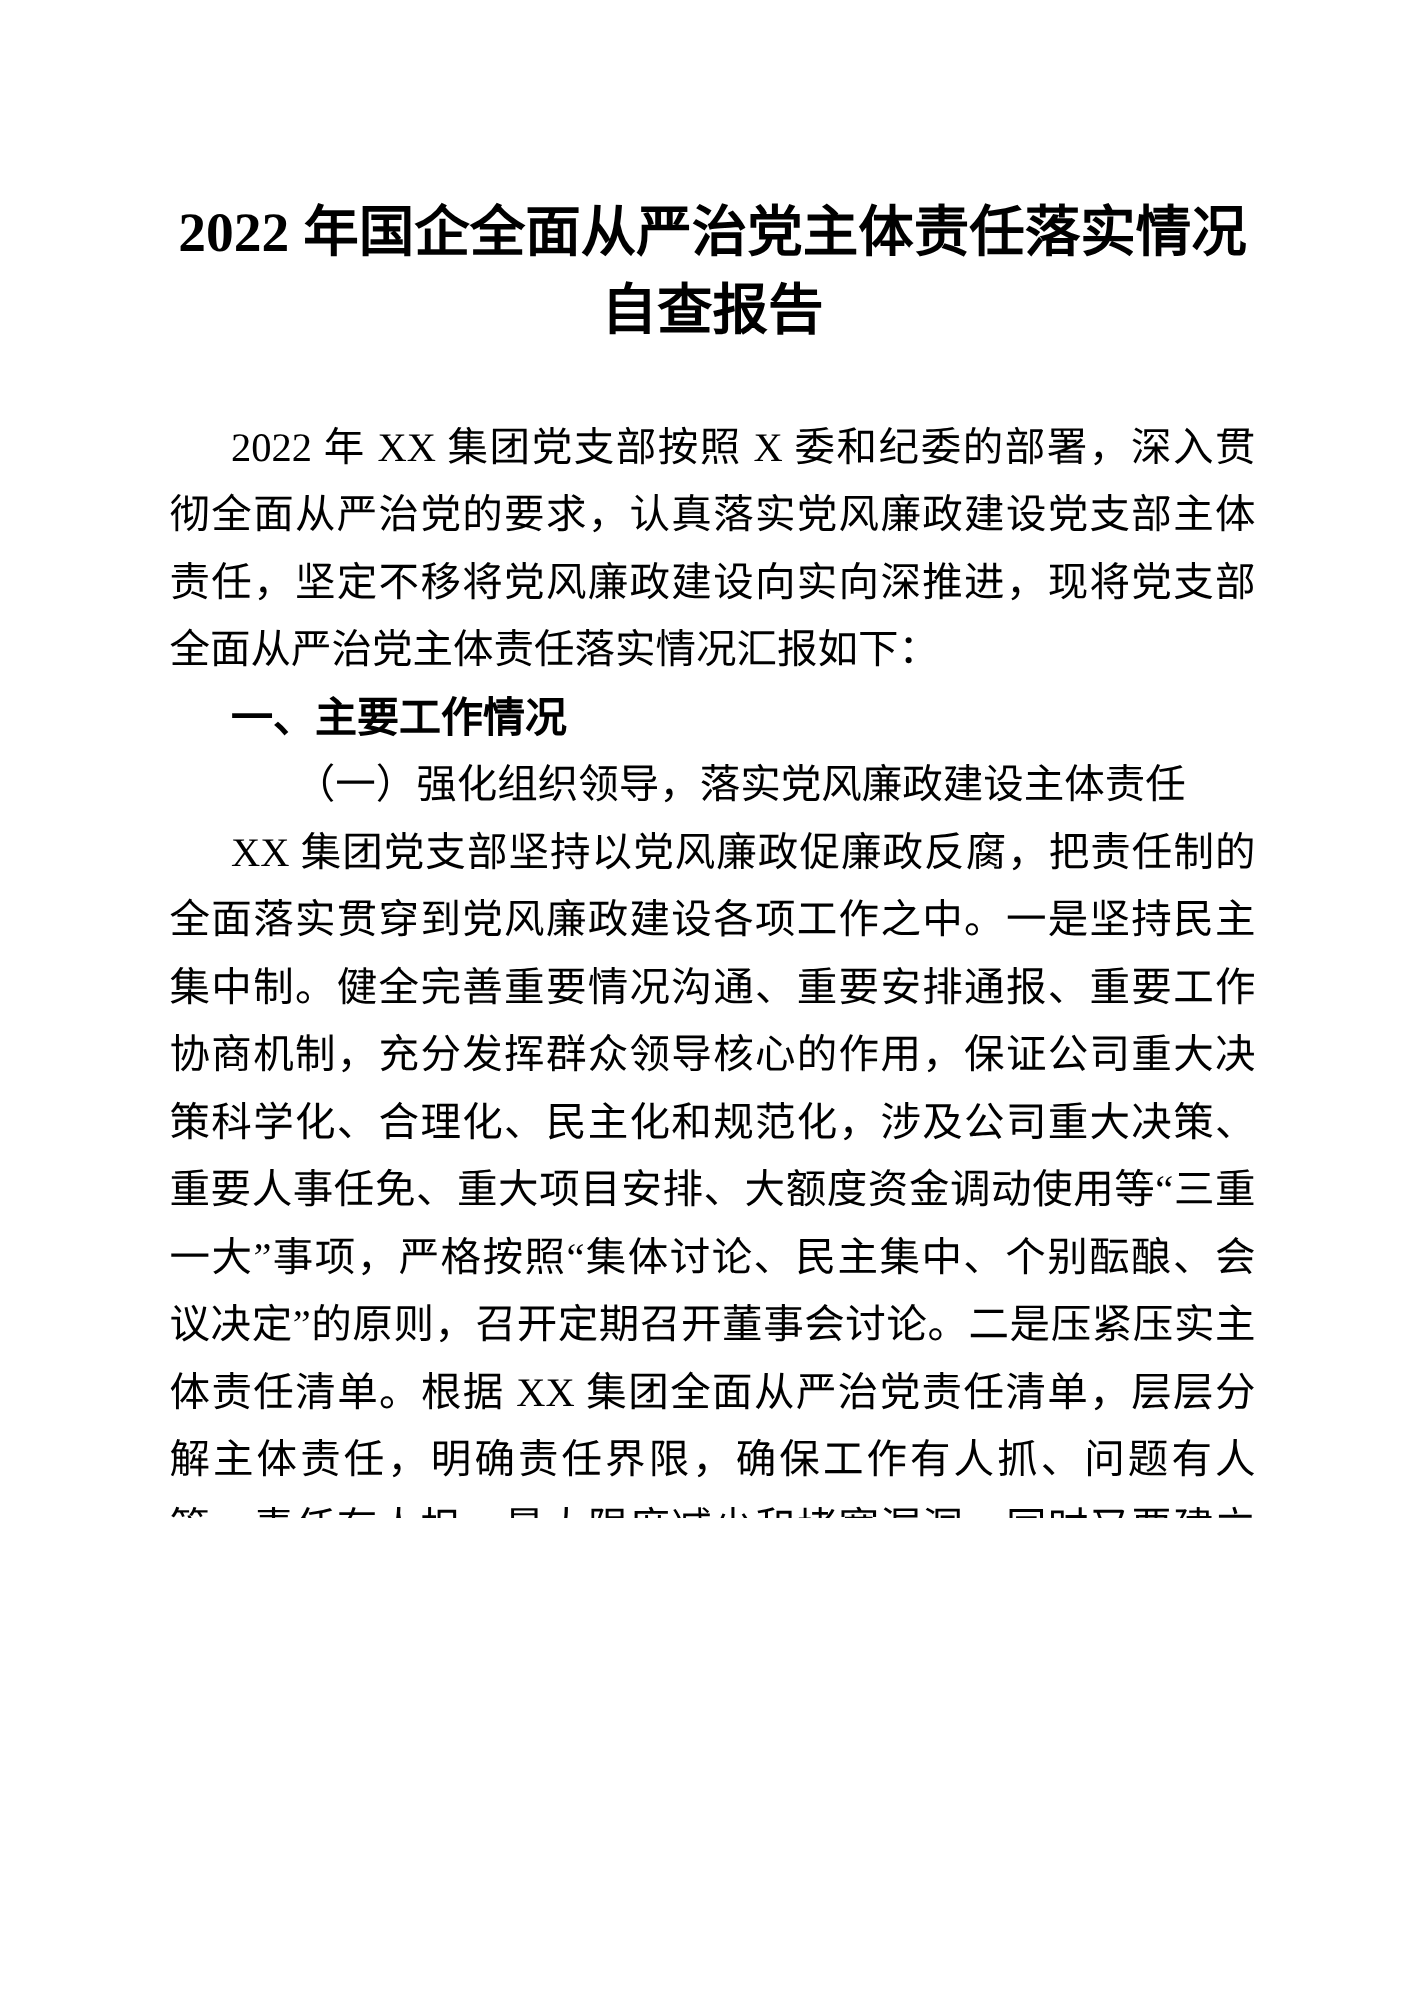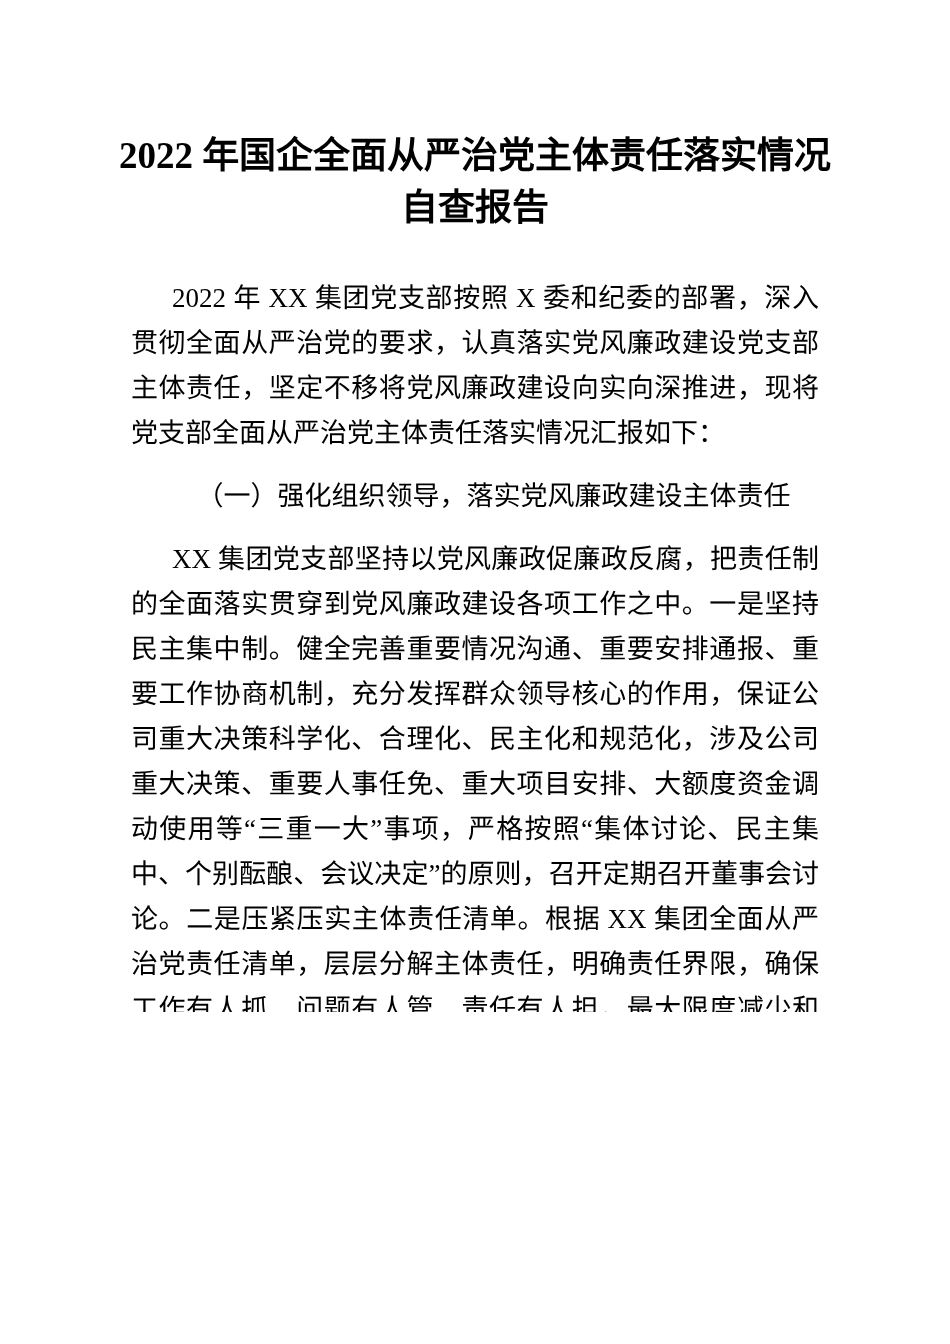--- a/index.html
+++ b/index.html
@@ -21,21 +21,21 @@
   .doc-title {
     font-family: "Liberation Serif", "DejaVu Serif", serif;
     font-weight: bold;
     font-size: 37px;
     line-height: 52px;
     text-align: center;
     margin: 0 0 42px 0;
     color: #000000;
   }
   .doc-body p {
-    margin: 18px;
+    margin: 0;
     padding: 0;
   }
   .para {
     font-family: "Liberation Serif", "DejaVu Serif", serif;
     font-weight: normal;
     font-size: 27px;
     line-height: 45px;
     text-align: justify;
     text-indent: 41px;
     color: #000000;
@@ -58,16 +58,17 @@
     text-align: center;
   }
 </style>
 </head>
 <body>
 
 <div class="page">
   <h1 class="doc-title">2022 年国企全面从严治党主体责任落实情况自查报告</h1>
   <div class="doc-body" id="doc-body">
       <p class="para">2022 年 XX 集团党支部按照 X 委和纪委的部署，深入贯彻全面从严治党的要求，认真落实党风廉政建设党支部主体责任，坚定不移将党风廉政建设向实向深推进，现将党支部全面从严治党主体责任落实情况汇报如下：</p>
+      <p class="heading-1">一、主要工作情况</p>
       <p class="heading-2">（一）强化组织领导，落实党风廉政建设主体责任</p>
       <p class="para">XX 集团党支部坚持以党风廉政促廉政反腐，把责任制的全面落实贯穿到党风廉政建设各项工作之中。一是坚持民主集中制。健全完善重要情况沟通、重要安排通报、重要工作协商机制，充分发挥群众领导核心的作用，保证公司重大决策科学化、合理化、民主化和规范化，涉及公司重大决策、重要人事任免、重大项目安排、大额度资金调动使用等“三重一大”事项，严格按照“集体讨论、民主集中、个别酝酿、会议决定”的原则，召开定期召开董事会讨论。二是压紧压实主体责任清单。根据 XX 集团全面从严治党责任清单，层层分解主体责任，明确责任界限，确保工作有人抓、问题有人管、责任有人担，最大限度减少和堵塞漏洞，同时又要建立健全责任传导机制，对主体责任层层传导，确保压力传导到位，把责任压紧压实。三是上下联动合力推动工作进展。多次召开党支部和董事会，研究提出 2022 年党风廉政建设和反腐倡廉建设的阶段性目标和工作重点，</p>
     </div>
 </div>
 
 </body></html>

